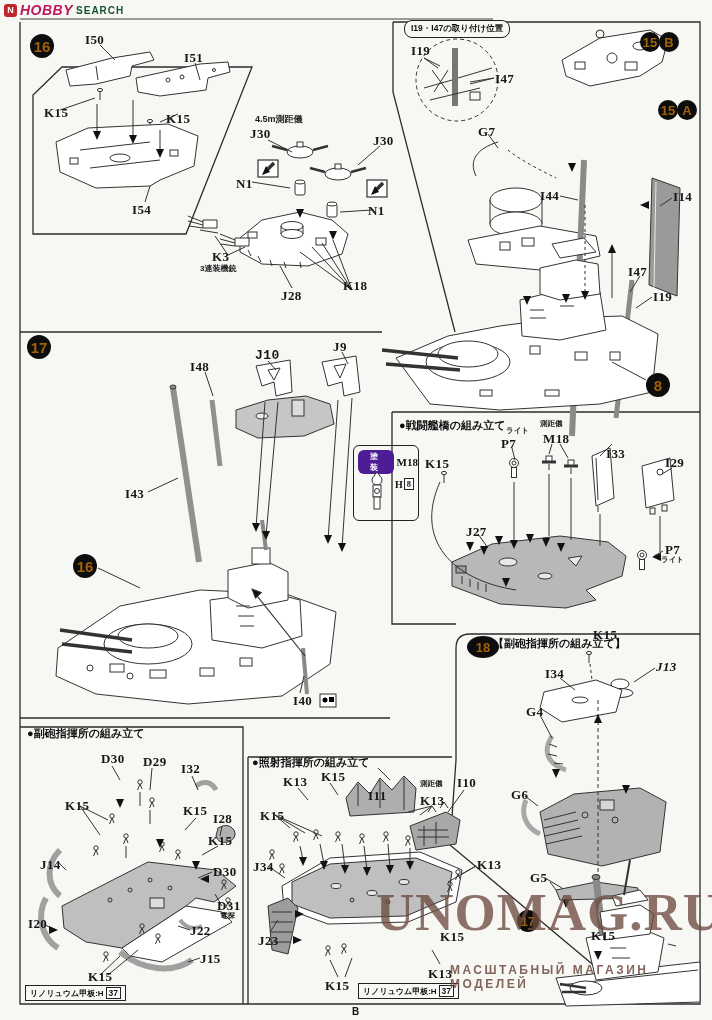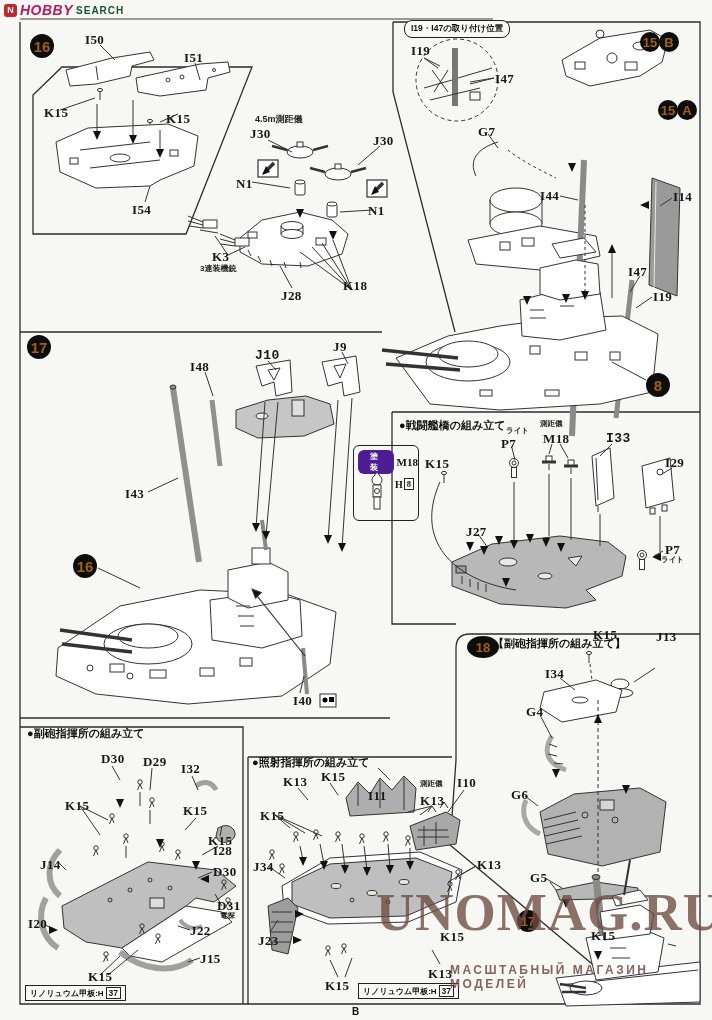--- a/index.html
+++ b/index.html
@@ -450,41 +450,41 @@
     <span class="lbl" style="left: 190px; top: 360px;">I48</span>
     <span class="lbl" style="left: 255px; top: 349px; font-family: Liberation Mono, monospace;">J10</span>
     <span class="lbl" style="left: 333px; top: 340px;">J9</span>
     <span class="lbl" style="left: 125px; top: 487px;">I43</span>
     <span class="lbl" style="left: 293px; top: 694px;">I40</span>
     <span class="lbl sec" style="left: 399px; top: 420px;">●戦闘艦橋の組み立て</span>
     <span class="lbl jp" style="left: 506px; top: 427px; font-size: 7.5px;">ライト</span>
     <span class="lbl" style="left: 501px; top: 437px;">P7</span>
     <span class="lbl jp" style="left: 540px; top: 420px; font-size: 7.5px;">測距儀</span>
     <span class="lbl" style="left: 543px; top: 432px;">M18</span>
-    <span class="lbl" style="left: 606px; top: 432px; font-family: Liberation Mono, monospace;">I33</span>
+    <span class="lbl" style="left: 606px; top: 447px;">I33</span>
     <span class="lbl" style="left: 665px; top: 456px;">I29</span>
     <span class="lbl" style="left: 425px; top: 457px;">K15</span>
     <span class="lbl" style="left: 466px; top: 525px;">J27</span>
     <span class="lbl" style="left: 665px; top: 543px;">P7</span>
     <span class="lbl jp" style="left: 661px; top: 556px; font-size: 7.5px;">ライト</span>
     <span class="lbl sec" style="left: 493px; top: 638px;">【副砲指揮所の組み立て】</span>
     <span class="lbl" style="left: 593px; top: 628px;">K15</span>
-    <span class="lbl" style="left: 656px; top: 630px;">J13</span>
+    <span class="lbl" style="left: 656px; top: 660px; font-style: italic;">J13</span>
     <span class="lbl" style="left: 545px; top: 667px;">I34</span>
     <span class="lbl" style="left: 526px; top: 705px;">G4</span>
     <span class="lbl" style="left: 511px; top: 788px;">G6</span>
     <span class="lbl" style="left: 530px; top: 871px;">G5</span>
     <span class="lbl" style="left: 591px; top: 929px;">K15</span>
     <span class="lbl sec" style="left: 27px; top: 728px;">●副砲指揮所の組み立て</span>
     <span class="lbl" style="left: 101px; top: 752px;">D30</span>
     <span class="lbl" style="left: 143px; top: 755px;">D29</span>
     <span class="lbl" style="left: 181px; top: 762px;">I32</span>
     <span class="lbl" style="left: 65px; top: 799px;">K15</span>
     <span class="lbl" style="left: 183px; top: 804px;">K15</span>
-    <span class="lbl" style="left: 213px; top: 812px; margin-top: 32px;">I28</span>
+    <span class="lbl" style="left: 213px; top: 812px;">I28</span>
     <span class="lbl" style="left: 208px; top: 834px;">K15</span>
     <span class="lbl" style="left: 40px; top: 858px;">J14</span>
     <span class="lbl" style="left: 213px; top: 865px;">D30</span>
     <span class="lbl" style="left: 217px; top: 899px;">D31</span>
     <span class="lbl jp" style="left: 220px; top: 912px; font-size: 7.5px;">電探</span>
     <span class="lbl" style="left: 28px; top: 917px;">I20</span>
     <span class="lbl" style="left: 190px; top: 924px;">J22</span>
     <span class="lbl" style="left: 200px; top: 952px;">J15</span>
     <span class="lbl" style="left: 88px; top: 970px;">K15</span>
     <span class="lbl sec" style="left: 252px; top: 757px;">●照射指揮所の組み立て</span>

